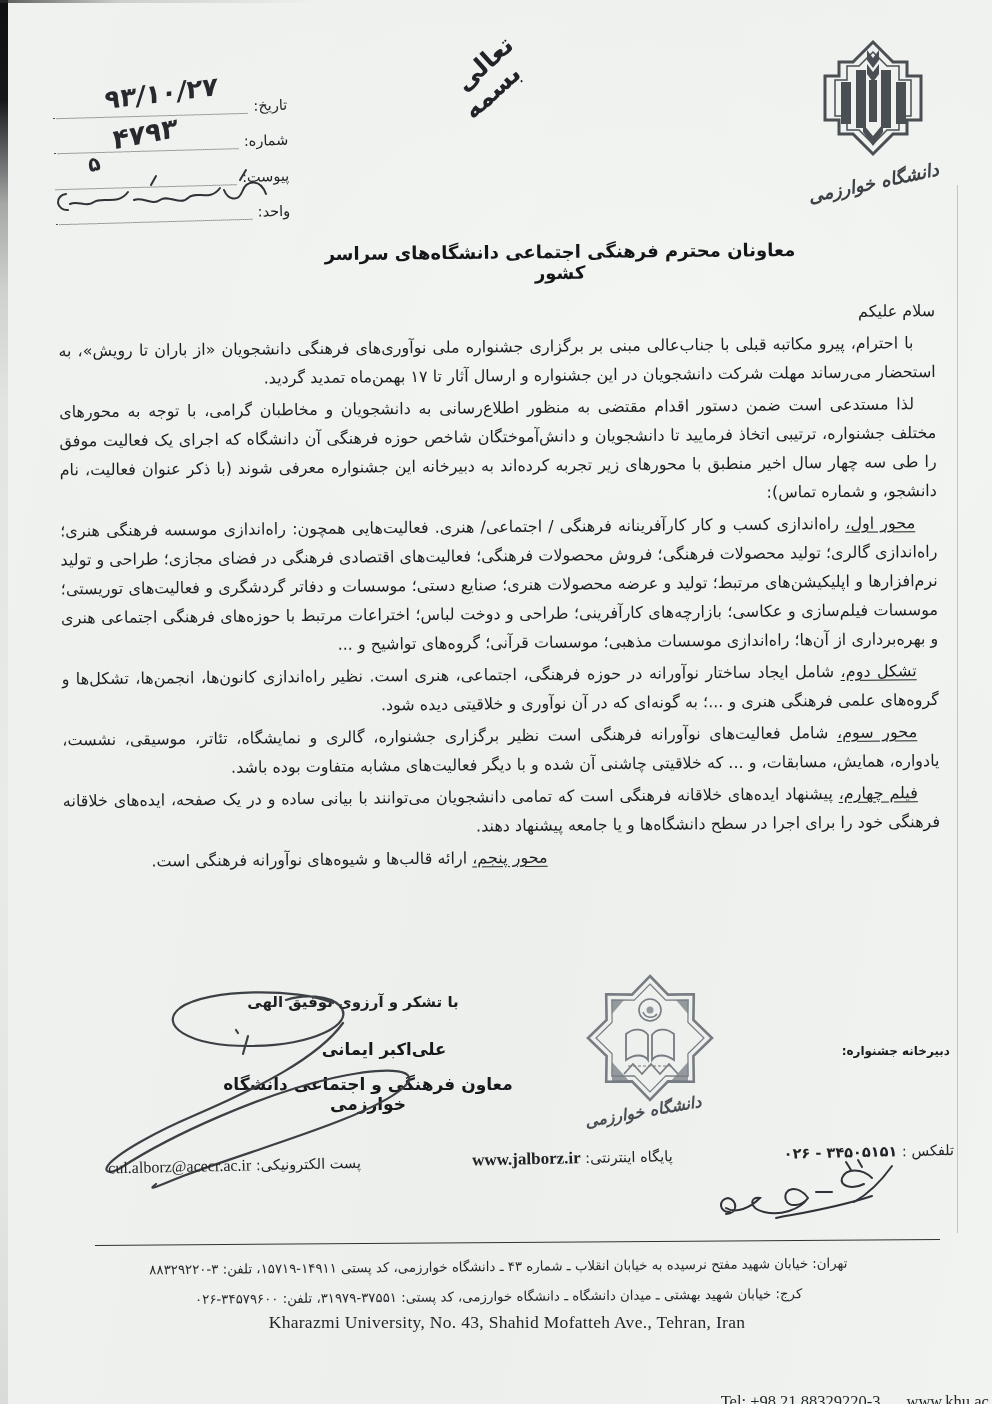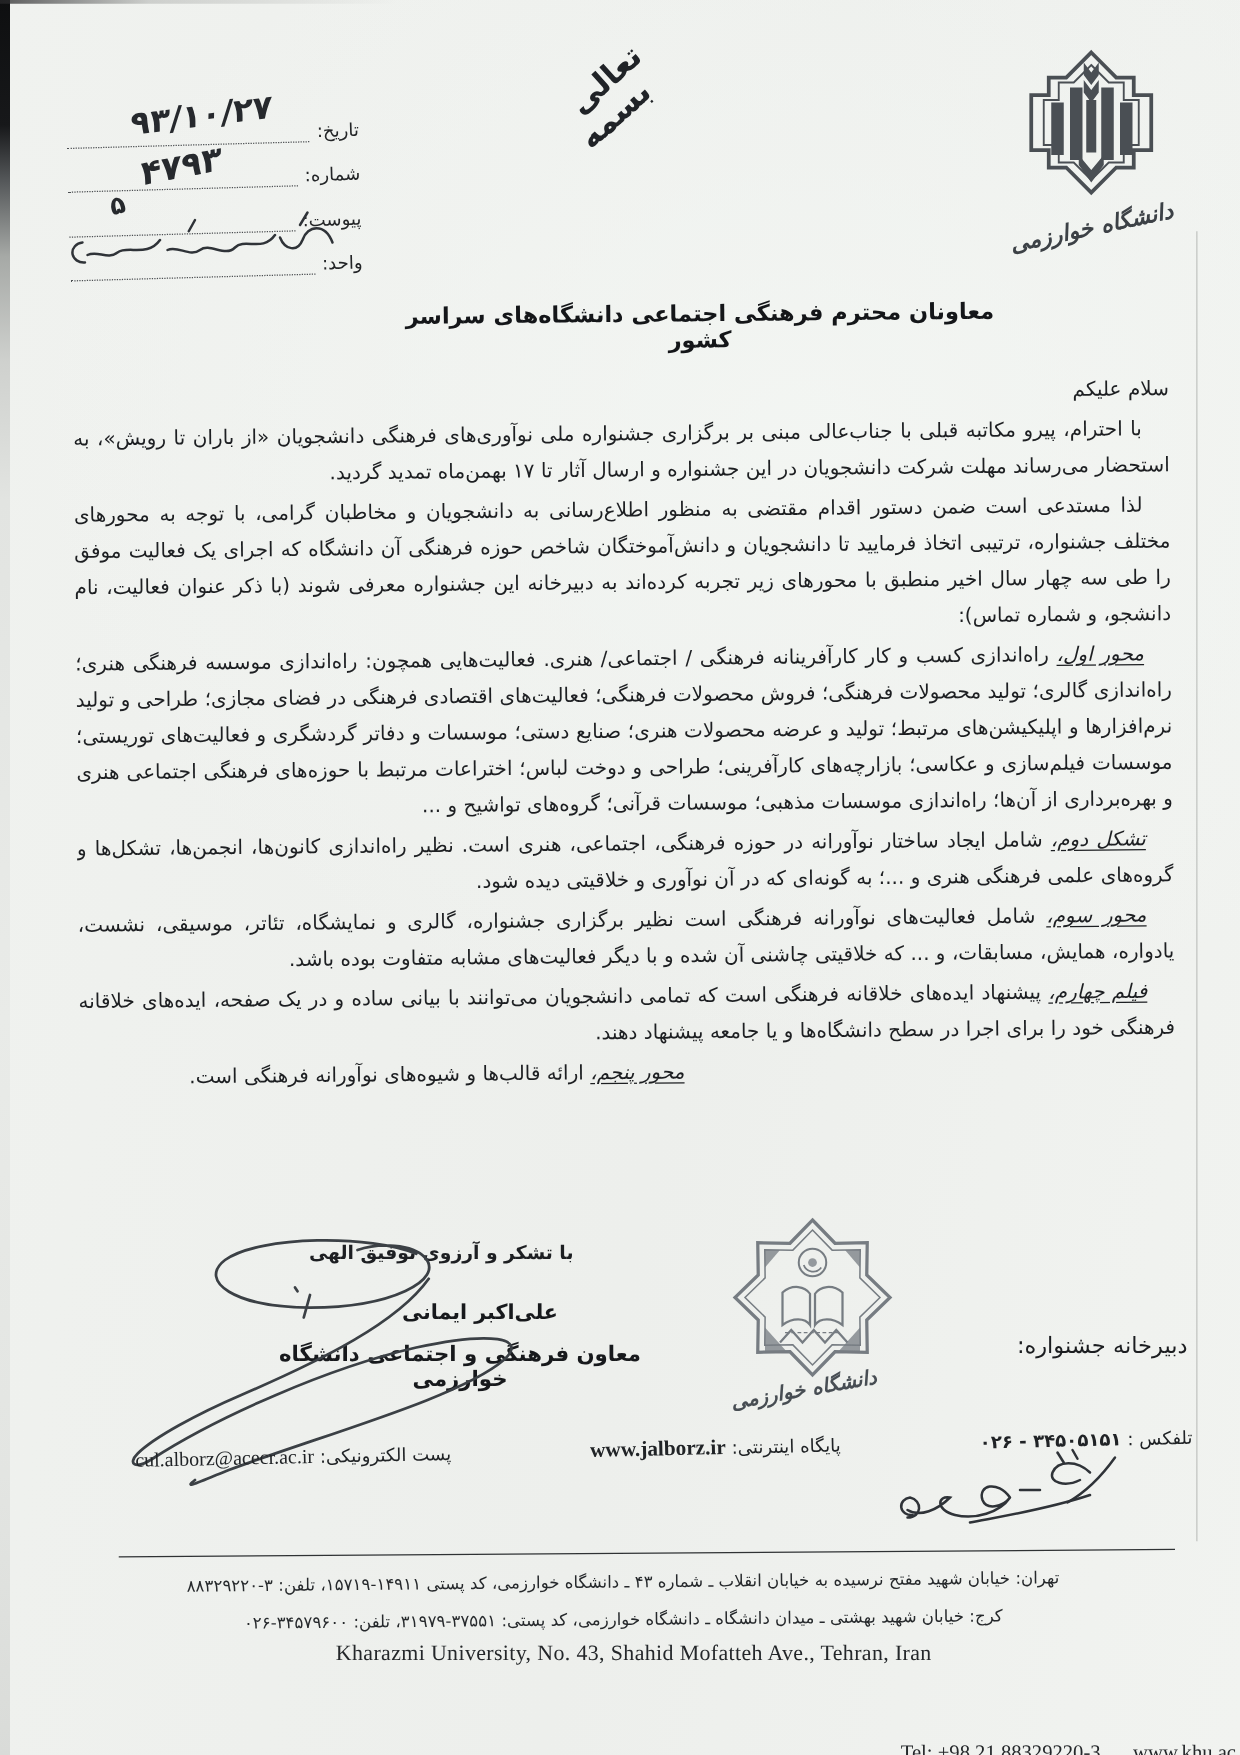--- a/index.html
+++ b/index.html
@@ -40,40 +40,40 @@
   .hw-num-sfx{left:88px;top:152px;font-size:20px;transform:rotate(-14deg);}
 
   
   .letter-title{position:absolute;left:300px;top:241px;width:520px;text-align:center;
     font-weight:bold;font-size:18px;color:#141619;transform:rotate(-0.5deg);direction:rtl;}
   .body-text{position:absolute;left:58px;right:57px;top:296px;height:690px;overflow:hidden;
     direction:rtl;text-align:justify;font-size:16px;line-height:29px;color:#1d1f22;
     transform:rotate(-0.55deg);transform-origin:top right;}
   .salutation{text-align:right;margin-bottom:3px;}
   .body-text p{margin:0 0 3px 0;text-indent:22px;}
-  .axis-lead{text-decoration:underline;text-underline-offset:3px;font-style:italic;}
+  .axis-lead{text-decoration:underline;text-underline-offset:3px;}
   p.axis-five{text-align:left;text-indent:0;padding-left:88px;}
 
   
   .closing-thanks{position:absolute;left:246px;top:993px;width:214px;text-align:center;
     font-weight:bold;font-size:15px;direction:rtl;color:#1d1f22;}
   .signer-name{position:absolute;left:312px;top:1040px;width:144px;text-align:center;
     font-weight:bold;font-size:16.5px;direction:rtl;color:#17191c;}
   .signer-title{position:absolute;left:220px;top:1074px;width:296px;text-align:center;
     font-weight:bold;font-size:17px;direction:rtl;color:#17191c;}
   .sig-svg{position:absolute;left:88px;top:978px;}
 
   
   .stamp-svg{position:absolute;left:566px;top:972px;opacity:.82;}
   .stamp-caption{position:absolute;left:578px;top:1102px;width:130px;text-align:center;
     transform:rotate(-10deg);font-style:italic;font-weight:bold;font-size:16px;color:#474d53;}
 
   
-  .secretariat-heading{position:absolute;right:42px;top:1066px;font-weight:normal;
-    font-size:18px;direction:rtl;color:#1b1d20;}
+  .secretariat-heading{position:absolute;right:42px;top:1044px;font-weight:bold;
+    font-size:12px;direction:rtl;color:#1b1d20;}
   .contact-line{position:absolute;left:108px;width:846px;top:1140px;direction:rtl;
     display:flex;justify-content:space-between;align-items:baseline;font-size:14.5px;
     color:#202326;transform:rotate(-1.25deg);transform-origin:right center;}
   .contact-line .val-num{font-weight:bold;}
   .contact-line .val-web{font-family:"Liberation Serif","DejaVu Serif",serif;
     font-weight:bold;font-size:17px;}
   .contact-line .val-mail{font-family:"Liberation Serif","DejaVu Serif",serif;font-size:16px;}
   .scribble-svg{position:absolute;}
 
   

